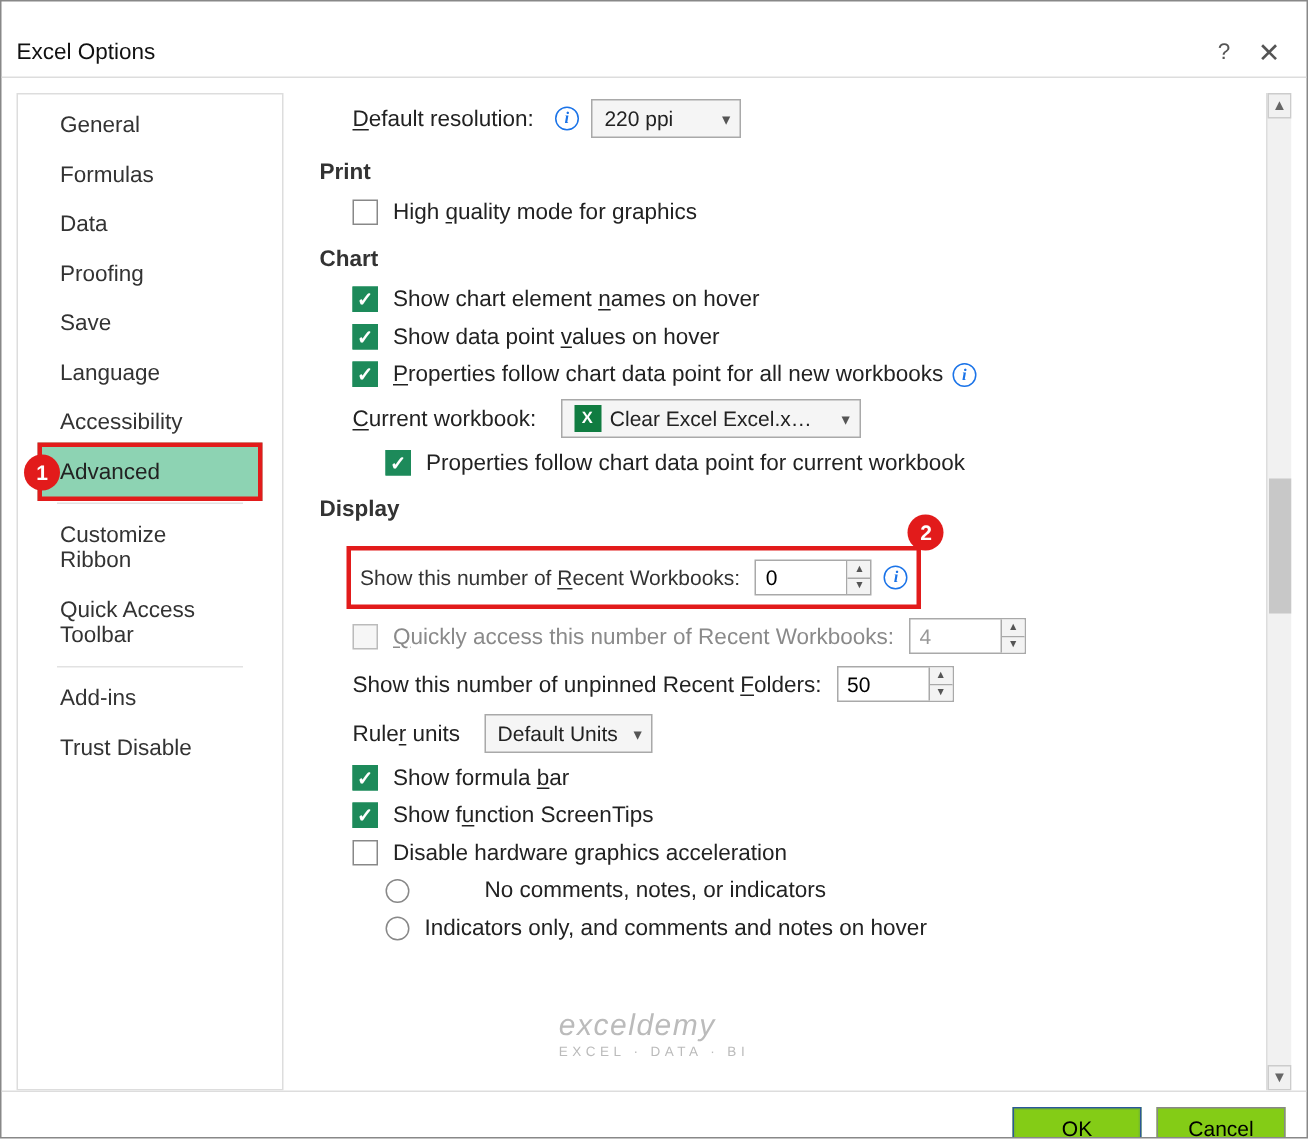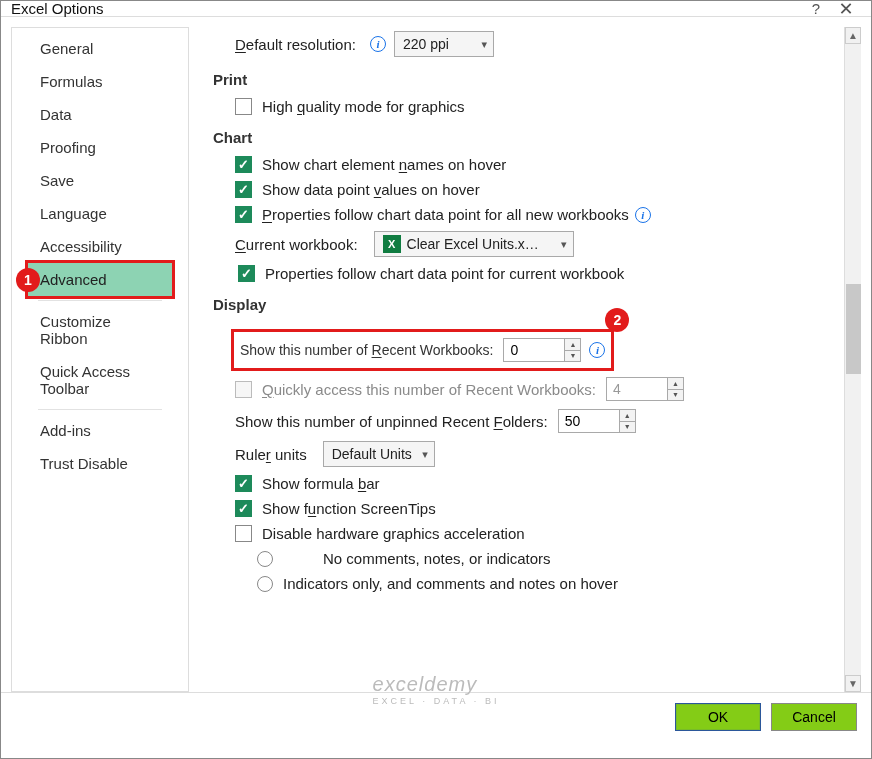--- a/index.html
+++ b/index.html
@@ -7,25 +7,26 @@
     font-family: "Segoe UI", Tahoma, sans-serif;
     font-size: 14px;
     color: #333;
     background: #fff;
     width: 872px;
     height: 759px;
     position: relative;
     border: 1px solid #888;
   }
   .titlebar {
-    height: 16px;
+    height: 34px;
     display: flex;
     align-items: center;
     padding: 0 10px;
     border-bottom: 1px solid #ddd;
+    margin-top: 17px;
   }
   .titlebar .title { font-size: 15px; color: #111; }
   .titlebar .spacer { flex: 1; }
   .titlebar .sys { width: 30px; text-align: center; font-size: 15px; color: #555; cursor: pointer; }
   .titlebar .sys.close { font-size: 18px; }
   .content {
     display: flex;
     height: calc(100% - 34px - 48px);
     padding: 10px 10px 0 10px;
   }
@@ -261,24 +262,24 @@
       <span><span class="underline-hint">P</span>roperties follow chart data point for all new workbooks</span>
 
       <span class="info-icon">i</span>
     </div>
     <div class="row">
       <label><span class="underline-hint">C</span>urrent workbook:</label>
 
       <span style="width:8px;"></span>
       <span class="dropdown" style="min-width:200px;">
         <span class="excel-icon">X</span>
-        <span>Clear Excel Units.x…</span>
-      </span>
-    </div>
-    <div class="row" style="margin-left:25px;">
+        <span>Clear Excel Excel.x…</span>
+      </span>
+    </div>
+    <div class="row" style="margin-left:44px;">
       <span class="chk checked"></span>
       <span>Properties follow chart data point for current workbook</span>
     </div>
 
     
     <div class="section-title">Display</div>
 
     <div class="recent-highlight">
       <span>Show this number of <span class="underline-hint">R</span>ecent Workbooks:</span>
 

